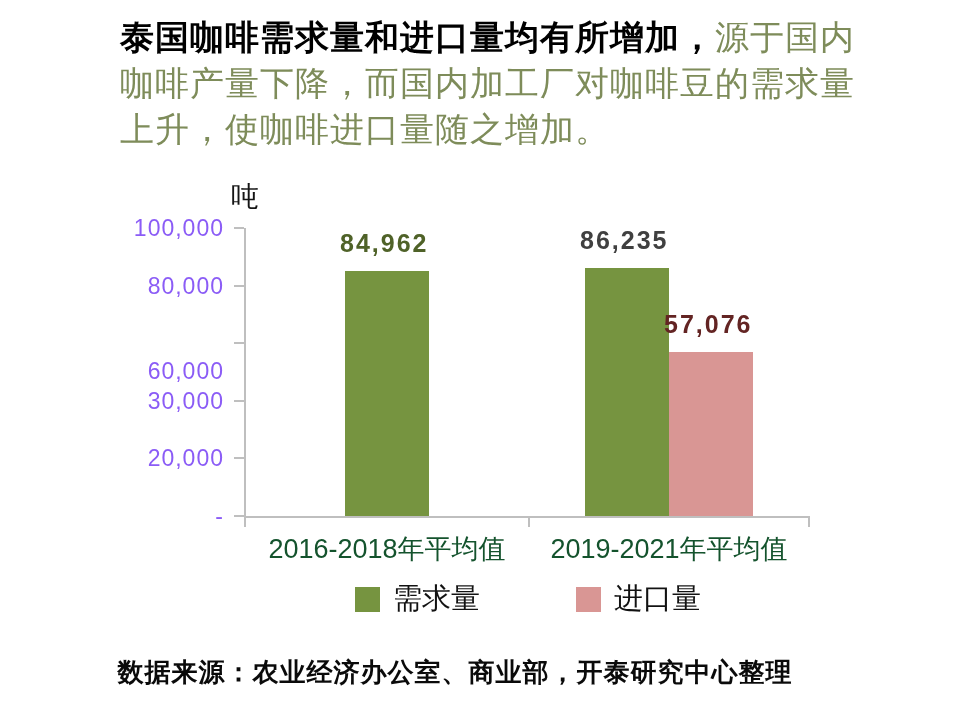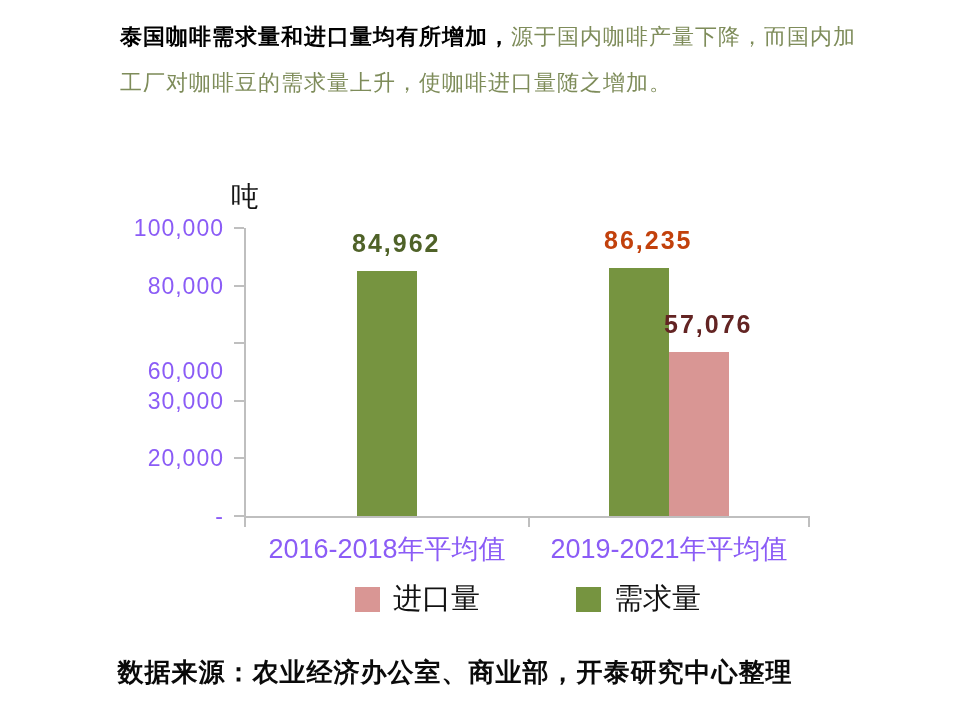--- a/index.html
+++ b/index.html
@@ -1,20 +1,20 @@
 <!DOCTYPE html>
 <html><head>
 <meta charset="utf-8">
 <style>
   html,body{margin:0;padding:0;background:#fff;}
   .stage{position:relative;width:960px;height:720px;background:#ffffff;overflow:hidden;
          font-family:"Liberation Sans","DejaVu Sans",sans-serif;}
 
   
-  .title{position:absolute;left:120px;top:14px;width:752px;font-size:22px;line-height:46px;
+  .title{position:absolute;left:120px;top:14px;width:752px;font-size:34px;line-height:46px;
          letter-spacing:1px;color:#000;}
   .title .black{font-weight:bold;}
   .title .green{font-weight:normal;}
 
   
   .unit{position:absolute;left:231px;top:178px;font-size:28px;color:#151515;}
 
   
   .ylabels{position:absolute;left:88px;top:228px;width:136px;height:288px;
            font-size:23px;color:#8b5cf6;}
@@ -23,27 +23,27 @@
   
   .plot{position:absolute;left:246px;top:228px;width:564px;height:288px;}
   .axis-y{position:absolute;left:-2px;top:0;bottom:-2px;width:2px;background:#BFBFBF;}
   .axis-x{position:absolute;left:-2px;right:0;bottom:-2px;height:2px;background:#BFBFBF;}
   .ytick{position:absolute;left:-12px;width:10px;height:2px;background:#BFBFBF;transform:translateY(-50%);}
   .xtick{position:absolute;bottom:-11px;width:2px;height:9px;background:#BFBFBF;}
 
   .cats{position:absolute;left:0;top:0;right:0;bottom:0;display:flex;}
   .cat-cell{flex:1;position:relative;}
   .pair{position:absolute;left:50%;bottom:0;transform:translateX(-50%);display:flex;height:100%;}
-  .slot{position:relative;width:60px;height:100%;}
+  .slot{position:relative;width:84px;height:100%;}
   .bar{position:absolute;left:0;right:0;bottom:0;}
   .bar-label{position:absolute;left:-5px;font-size:25px;font-weight:bold;letter-spacing:2px;white-space:nowrap;}
 
   
   .cat-labels{position:absolute;left:246px;top:531px;width:564px;display:flex;}
-  .cat-label{flex:1;text-align:center;font-size:27px;color:#8b5cf6;}
+  .cat-label{flex:1;text-align:center;font-size:27px;color:#14532d;}
 
   
   .legend{position:absolute;left:246px;top:579px;width:564px;display:flex;justify-content:center;gap:96px;}
   .legend-item{display:flex;align-items:center;gap:13px;font-size:29px;color:#121212;}
   .swatch{width:25px;height:25px;}
 
   
   .source{position:absolute;left:0;top:655px;width:910px;text-align:center;
           font-size:26px;font-weight:600;letter-spacing:1px;color:#0a0a0a;}
 </style>
@@ -80,21 +80,21 @@
           <div class="slot">
             <div class="bar" style="height: 84.962%; background: rgb(118, 148, 64);"></div>
             <div class="bar-label" style="bottom: calc(84.962% + 13px); color: rgb(79, 98, 40);">84,962</div>
           </div>
         </div>
       </div>
       <div class="cat-cell">
         <div class="pair">
           <div class="slot">
             <div class="bar" style="height: 86.235%; background: rgb(118, 148, 64);"></div>
-            <div class="bar-label" style="bottom: calc(86.235% + 13px); color: #c2410c;">86,235</div>
+            <div class="bar-label" style="bottom: calc(86.235% + 13px); color: #404040;">86,235</div>
           </div>
           <div class="slot">
             <div class="bar" style="height: 57.076%; background: rgb(217, 150, 148);"></div>
             <div class="bar-label" style="bottom: calc(57.076% + 13px); color: rgb(99, 36, 35);">57,076</div>
           </div>
         </div>
       </div>
     </div>
   <div class="ytick" style="top: 0%; background: rgb(191, 191, 191);"></div>
       <div class="ytick" style="top: 20%; background: rgb(191, 191, 191);"></div>
@@ -104,24 +104,24 @@
       <div class="ytick" style="top: 100%; background: rgb(191, 191, 191);"></div>
     </div>
 
   <div class="cat-labels">
     <div class="cat-label">2016-2018年平均值</div>
     <div class="cat-label">2019-2021年平均值</div>
   </div>
 
   <div class="legend">
     <div class="legend-item">
+      <span class="swatch" style="background: rgb(118, 148, 64);"></span>
+      <span>需求量</span>
+    </div>
+    <div class="legend-item">
       <span class="swatch" style="background: rgb(217, 150, 148);"></span>
       <span>进口量</span>
-    </div>
-    <div class="legend-item">
-      <span class="swatch" style="background: rgb(118, 148, 64);"></span>
-      <span>需求量</span>
     </div>
   </div>
 
   <div class="source">数据来源：农业经济办公室、商业部，开泰研究中心整理</div>
 
 </div>
 
 </body></html>

